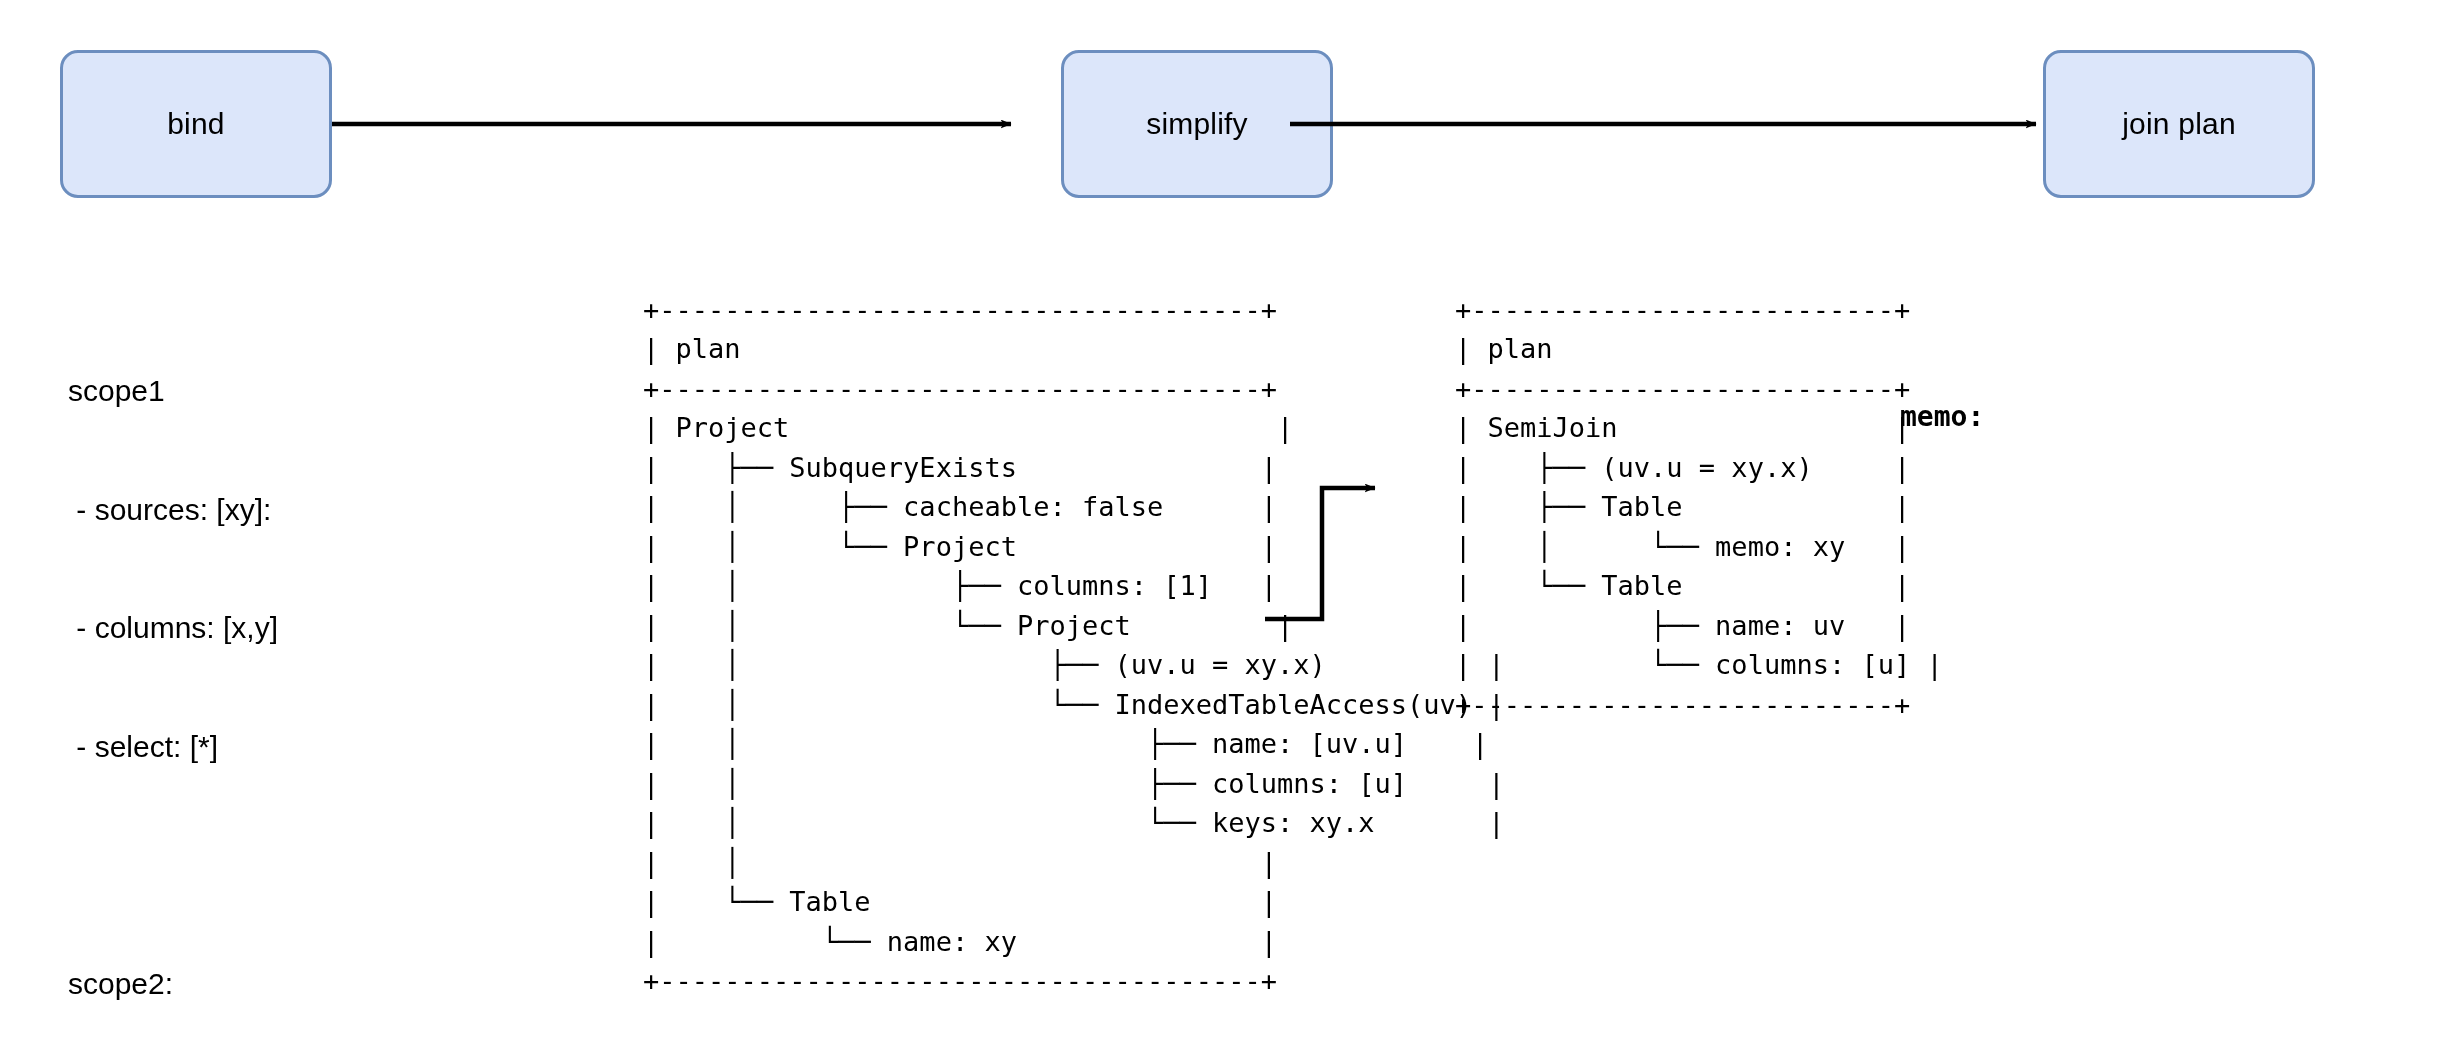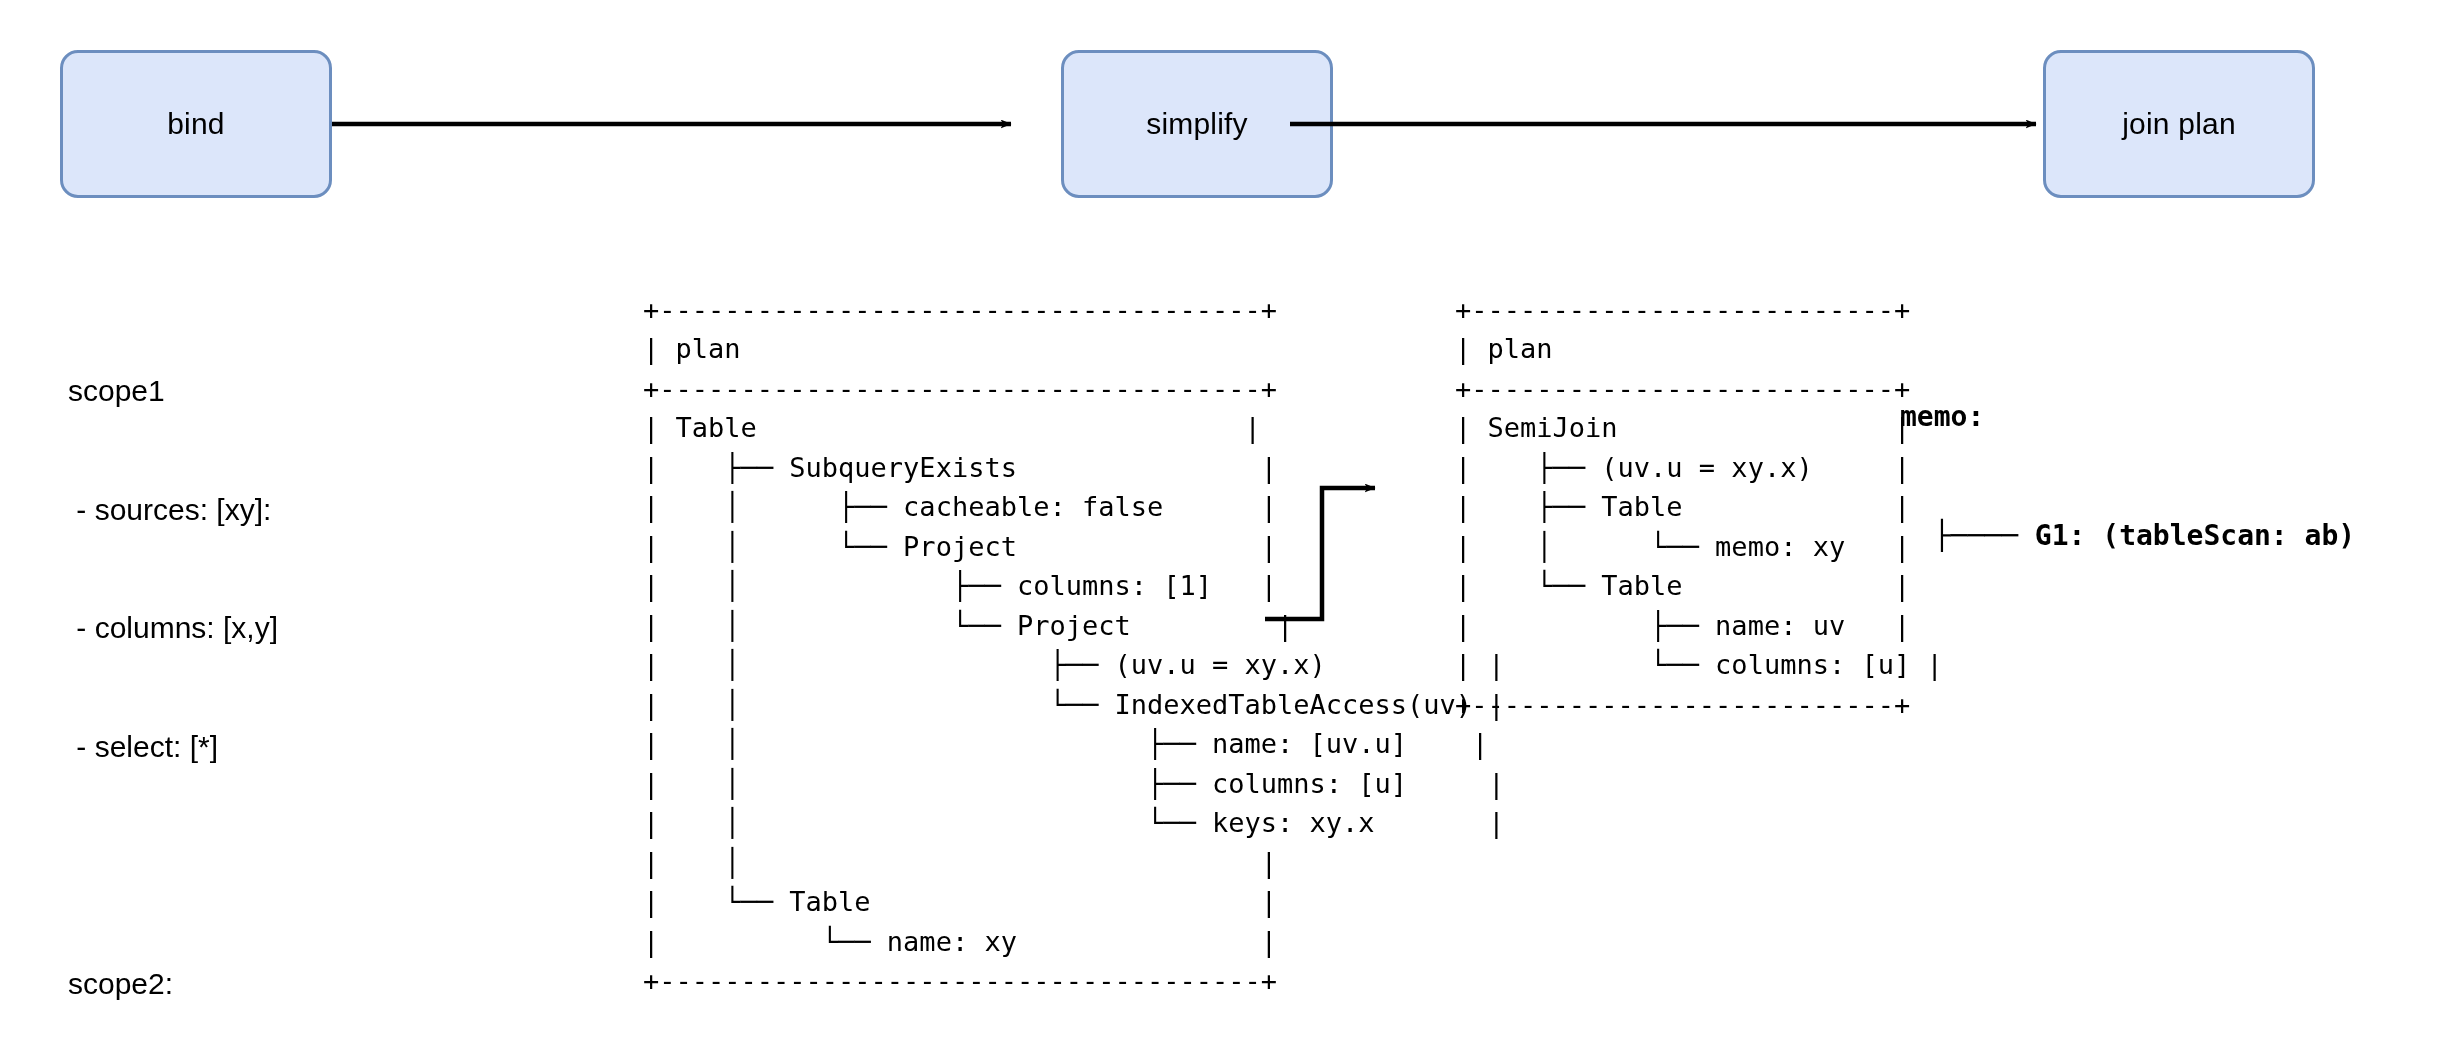--- a/index.html
+++ b/index.html
@@ -118,21 +118,21 @@
     
     
     
     
   </div>
 
   <div class="mono-panel" id="plan-left">
     <span class="blk-line">+-------------------------------------+</span>
     <span class="blk-line">| <span>plan</span></span>
     <span class="blk-line">+-------------------------------------+</span>
-    <span class="blk-line">| Table                              |</span>
+    <span class="blk-line">| Project                              |</span>
     <span class="blk-line">|    ├── SubqueryExists               |</span>
     <span class="blk-line">|    │      ├── cacheable: false      |</span>
     <span class="blk-line">|    │      └── Project               |</span>
     <span class="blk-line">|    │             ├── columns: [1]   |</span>
     <span class="blk-line">|    │             └── Project         |</span>
     <span class="blk-line">|    │                   ├── (uv.u = xy.x)          |</span>
     <span class="blk-line">|    │                   └── IndexedTableAccess(uv) |</span>
     <span class="blk-line">|    │                         ├── name: [uv.u]    |</span>
     <span class="blk-line">|    │                         ├── columns: [u]     |</span>
     <span class="blk-line">|    │                         └── keys: xy.x       |</span>
@@ -151,16 +151,15 @@
     <span class="blk-line">|    ├── Table             |</span>
     <span class="blk-line">|    │      └── memo: xy   |</span>
     <span class="blk-line">|    └── Table             |</span>
     <span class="blk-line">|           ├── name: uv   |</span>
     <span class="blk-line">|           └── columns: [u] |</span>
     <span class="blk-line">+--------------------------+</span>
   </div>
 
   <div class="text-block" id="memo-block">
     <span class="blk-line">memo:</span>
-    <span class="blk-line">  ├──── G1: (tableScan: ab)</span>
   </div>
 
 </div>
 
 </body></html>

